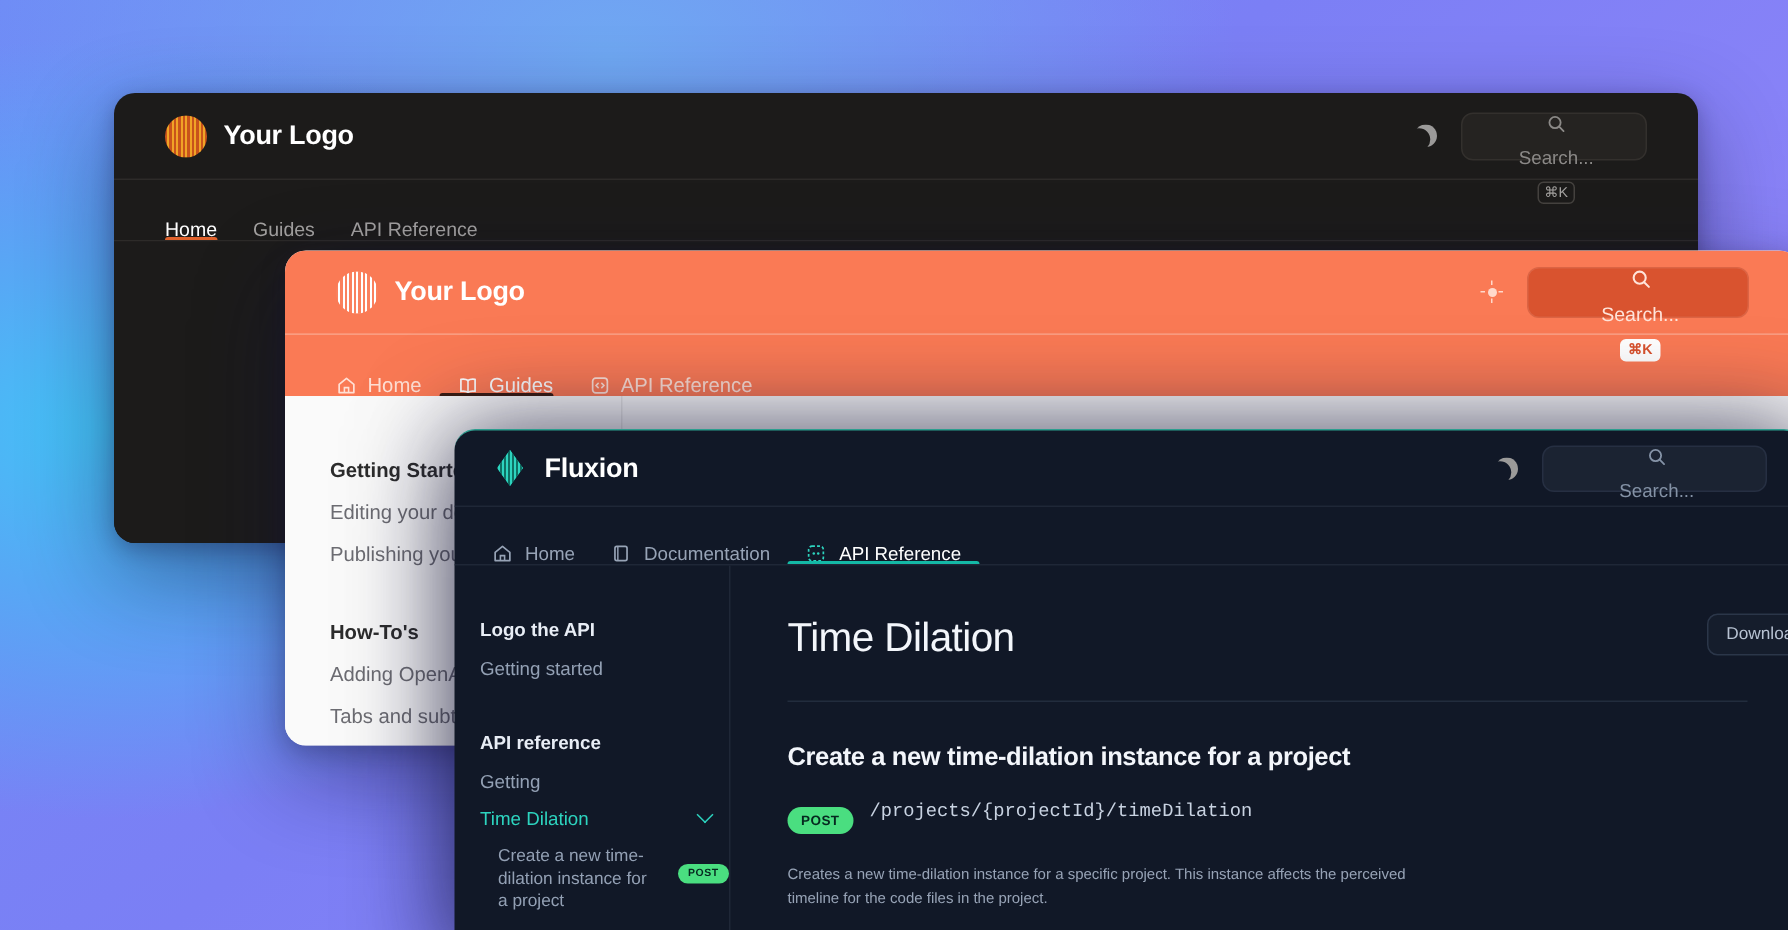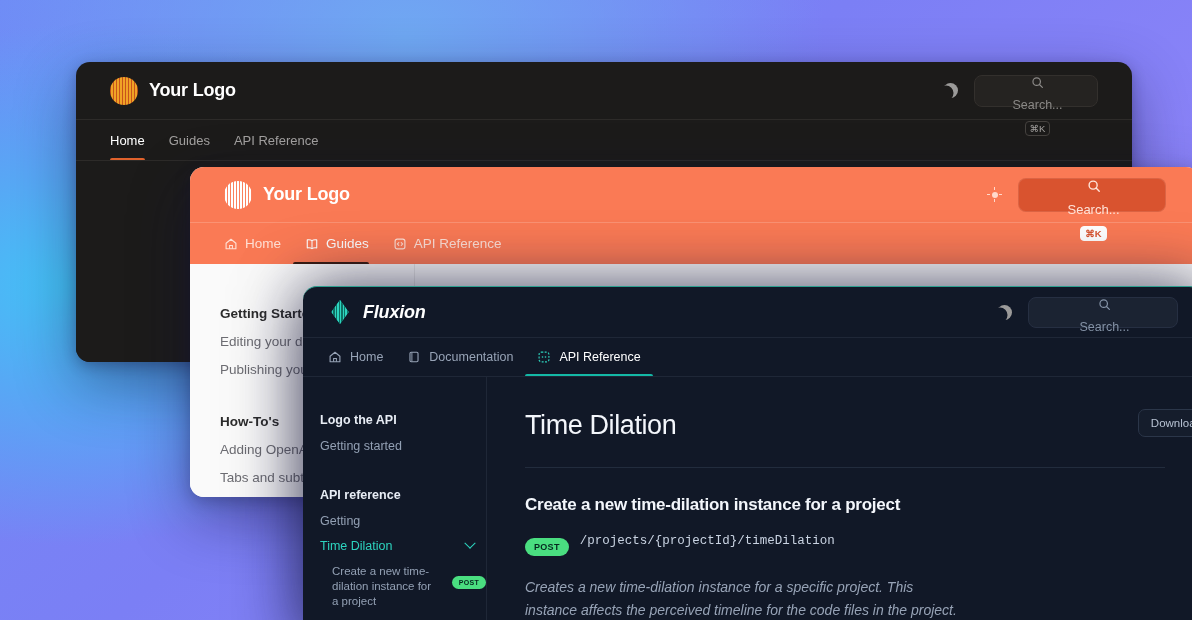--- a/index.html
+++ b/index.html
@@ -87,21 +87,21 @@
     border: 1px solid #45423f; border-radius: 4px;
     padding: 2px 4px; line-height: 1; flex: none;
     font-family: "Liberation Sans", sans-serif;
   }
   #win-back .navbar {
     height: 41px; display: flex; align-items: stretch;
     padding: 0 34px; gap: 0;
     border-bottom: 1px solid #2d2b29;
   }
   .nav-item {
-    display: flex; align-items: center; gap: 7px;
+    display: flex; align-items: flex-end; gap: 7px;
     font-size: 13px; color: #a3a1a0;
     padding: 0 12px; position: relative;
     white-space: nowrap;
   }
   .nav-item:first-child { padding-left: 0; }
   .nav-item.active { color: #fff; }
   .nav-item.active::after {
     content:""; position:absolute; left:0; right:12px; bottom:0;
     height: 2px; background: #e0622c; border-radius: 2px 2px 0 0;
   }
@@ -190,21 +190,21 @@
   }
   .logo-diamond {
     width: 24px; height: 24px; flex:none;
     background:
       repeating-linear-gradient(90deg,
         #0f6f63 0px, #0f6f63 1.2px,
         #2dd4bf 1.2px, #2dd4bf 2.7px);
     background-color:#14b8a6;
     clip-path: polygon(50% 0%, 86% 50%, 50% 100%, 14% 50%);
   }
-  #win-front .brand-name { font-size: 18px; font-style: italic; }
+  #win-front .brand-name { font-size: 18px; }
   #win-front .navbar {
     height: 39px; display:flex; align-items:stretch; padding: 0 25px;
     border-bottom: 1px solid #1f2737;
   }
   #win-front .nav-item { color:#97a3b6; font-size: 12.5px; gap:8px; }
   #win-front .nav-item.active { color:#fff; }
   #win-front .nav-item.active::after { background:#14b8a6; left:0; right:0; height:2px; }
   #win-front .searchbox {
     background:#1b2332; border:1px solid #262f42; width: 150px; height: 31px;
   }
@@ -259,23 +259,22 @@
   .endpoint { display:flex; align-items:center; gap:11px; margin-top: 11px; }
   .badge.pill-post {
     background:#4ade80; color:#06281f; font-size: 9px; font-weight:700;
     border-radius: 11px; padding: 4px 9px; letter-spacing:.3px;
   }
   .endpoint-path {
     font-family: "Liberation Mono", "DejaVu Sans Mono", monospace;
     font-size: 12.5px; color:#c9d3e2;
   }
   .desc {
-    margin-top: 20px; font-size: 14px; color:#97a3b6; line-height: 1.62;
+    margin-top: 20px; font-size: 10px; color:#97a3b6; line-height: 1.62;
     max-width: 440px;
-    font-style: italic;
   }
   .download-btn {
     position:absolute; right: -12px; top: 32px;
     display:flex; align-items:center;
     height: 28px; padding: 0 12px;
     border:1px solid #2b3purple;
     border: 1px solid #2b3649;
     border-radius: 7px;
     background:#151d2c;
     font-size: 11.5px; color:#b7c2d2; white-space: nowrap;

